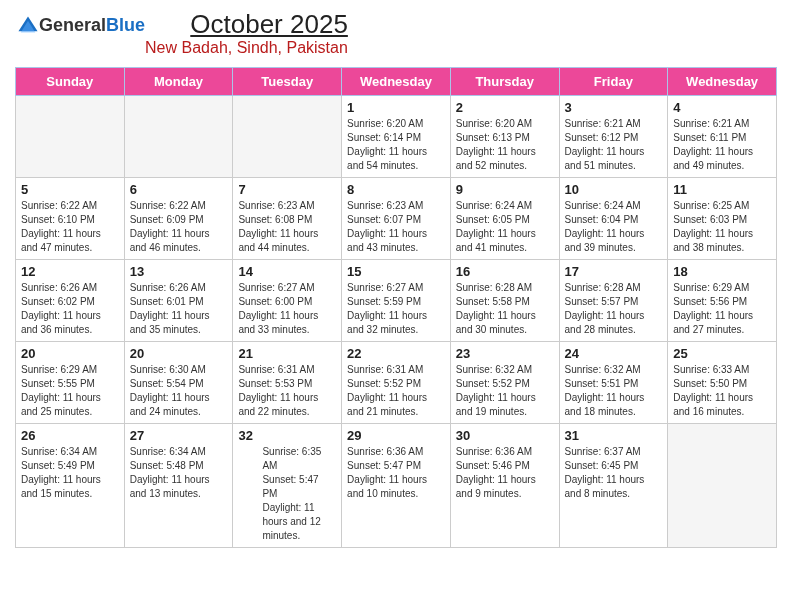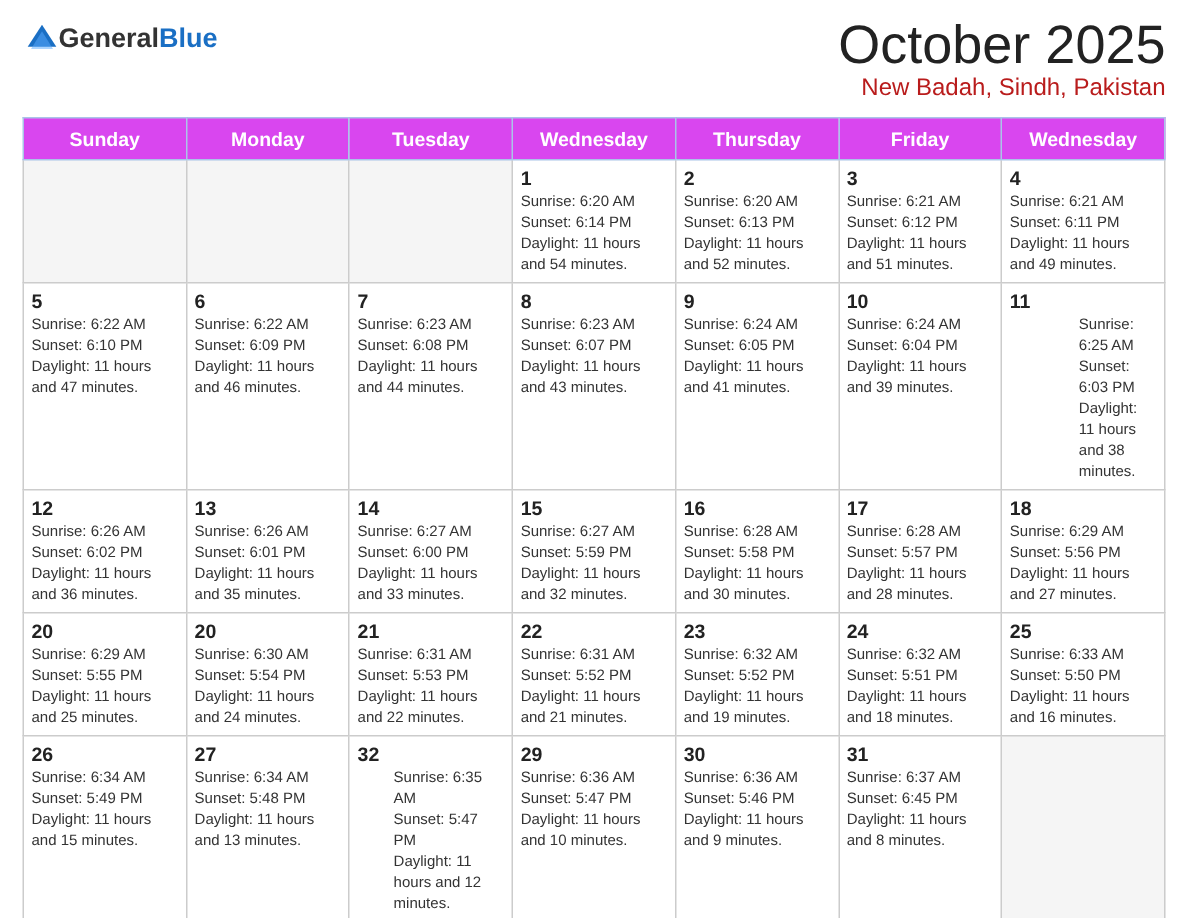--- a/index.html
+++ b/index.html
@@ -9,21 +9,20 @@
       width: 792px;
       min-height: 612px;
       padding: 0;
     }
     .container {
       width: 792px;
       padding: 10px 15px 15px 15px;
     }
     .header {
       display: flex;
-      justify-content: space-between;
       align-items: flex-start;
       margin-bottom: 10px;
     }
     .logo {
       display: flex;
       align-items: center;
       margin-top: 5px;
     }
     .logo-text {
       line-height: 1.1;
@@ -40,36 +39,37 @@
     }
     .logo-icon {
       width: 22px;
       height: 22px;
       margin-left: 2px;
     }
     .title-block {
       text-align: right;
     }
     .month-title {
-      font-size: 36px;
+      font-size: 26px;
       font-weight: normal;
       color: #222;
       line-height: 1.1;
+      text-decoration: underline;
     }
     .location {
       font-size: 16px;
       color: #b91c1c;
     }
     table {
       width: 100%;
       border-collapse: collapse;
       table-layout: fixed;
     }
     th {
-      background-color: #d946ef;
+      background-color: #ec4899;
       color: #fff;
       text-align: center;
       padding: 6px 4px;
       font-size: 13px;
       font-weight: bold;
       border: 1px solid #aac4e8;
     }
     td {
       border: 1px solid #ccc;
       vertical-align: top;
@@ -189,21 +189,21 @@
 Daylight: 11 hours and 41 minutes.</div>
           </td>
           <td>
             <div class="day-number">10</div>
             <div class="day-info" style="white-space: pre-line;">Sunrise: 6:24 AM
 Sunset: 6:04 PM
 Daylight: 11 hours and 39 minutes.</div>
           </td>
           <td>
             <div class="day-number">11</div>
-            <div class="day-info" style="white-space: pre-line; margin-left: 46px;">Sunrise: 6:25 AM
+            <div class="day-info" style="white-space: pre-line;">Sunrise: 6:25 AM
 Sunset: 6:03 PM
 Daylight: 11 hours and 38 minutes.</div>
           </td>
         </tr>
         <tr>
           <td>
             <div class="day-number">12</div>
             <div class="day-info" style="white-space: pre-line;">Sunrise: 6:26 AM
 Sunset: 6:02 PM
 Daylight: 11 hours and 36 minutes.</div>

